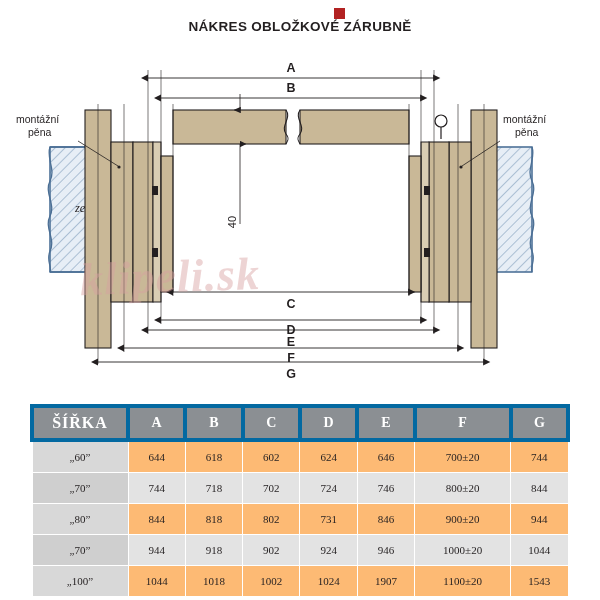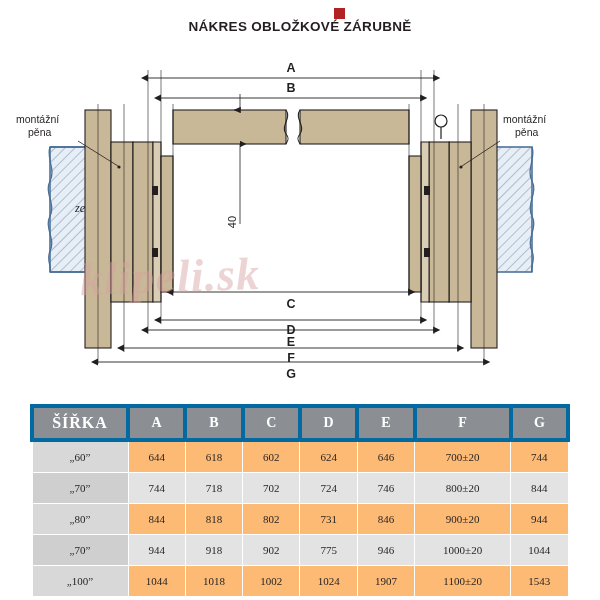--- a/index.html
+++ b/index.html
@@ -271,21 +271,21 @@
         <td>731</td>
         <td>846</td>
         <td class="wide">900±20</td>
         <td>944</td>
       </tr>
       <tr>
         <td class="first wide">„70”</td>
         <td>944</td>
         <td>918</td>
         <td>902</td>
-        <td>775</td>
+        <td>924</td>
         <td>946</td>
         <td class="wide">1000±20</td>
         <td>1044</td>
       </tr>
       <tr>
         <td class="first wide">„100”</td>
         <td>1044</td>
         <td>1018</td>
         <td>1002</td>
         <td>1024</td>

